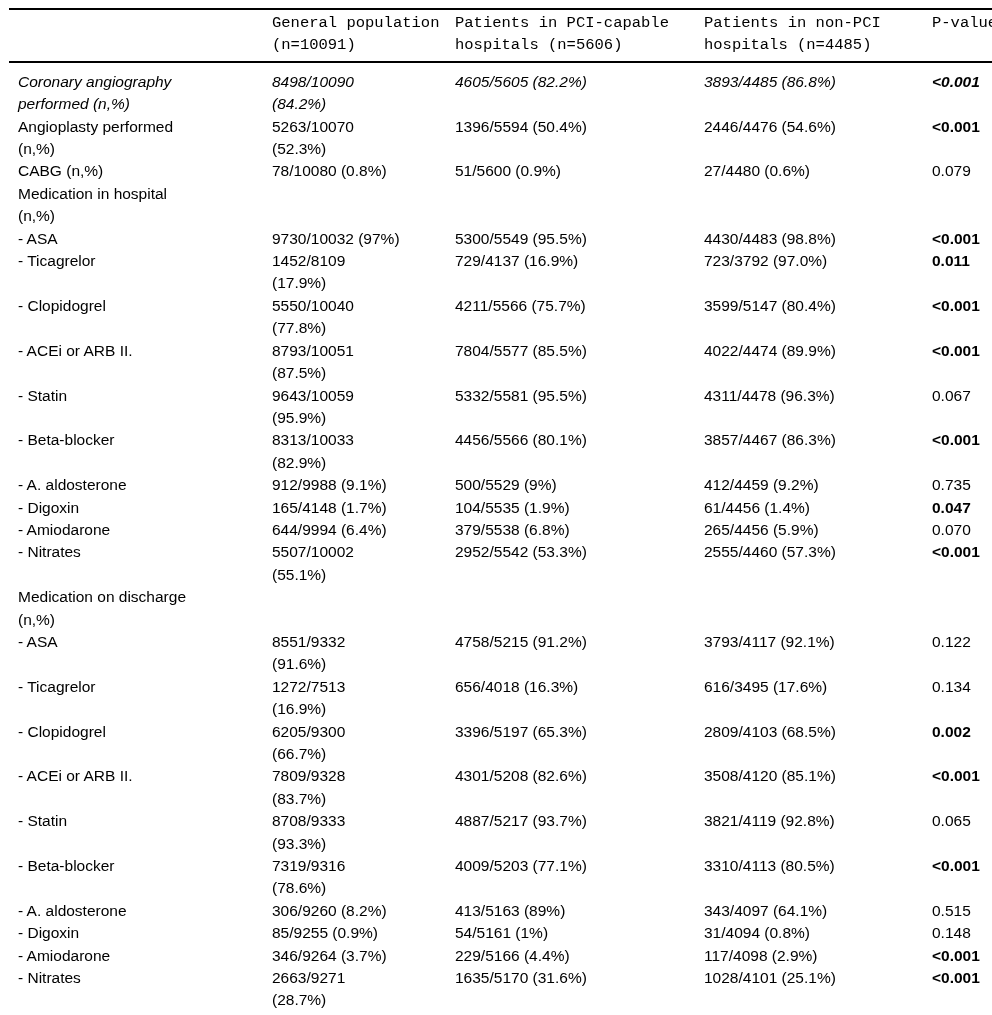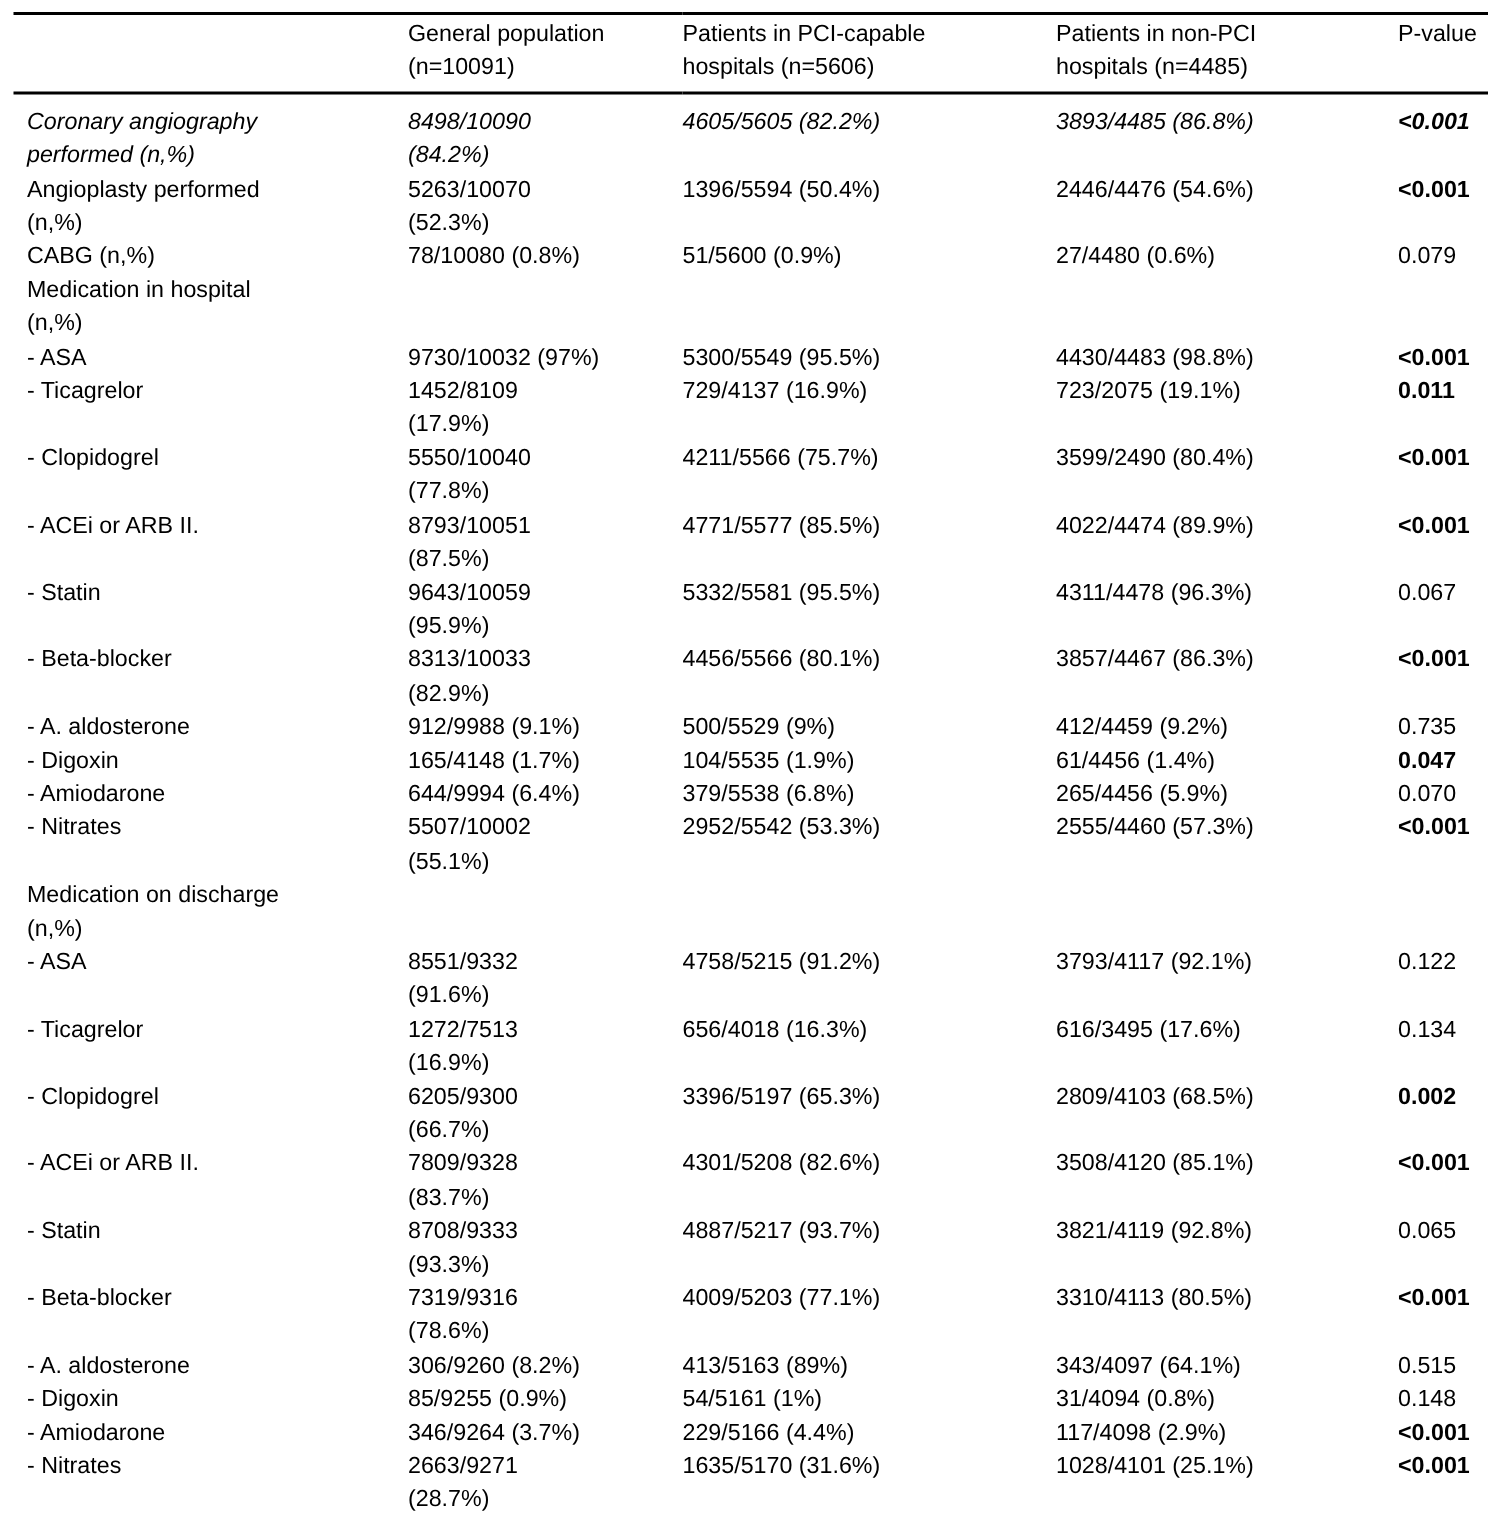--- a/index.html
+++ b/index.html
@@ -33,20 +33,21 @@
   th, td {
     text-align: left;
     vertical-align: top;
     font-weight: normal;
     white-space: pre-line;
     padding: 0;
     line-height: 22.4px;
   }
   th {
     padding: 2px 6px 4px 0;
+    font-family: Liberation Mono, monospace;
   }
   td {
     padding-right: 6px;
   }
   tbody tr:first-child td { padding-top: 8px; font-style: italic; }
   tbody tr:last-child td  { padding-bottom: 6px; }
   th.col0, td.col0 { padding-left: 9px; }
   .col0 { width: 248px; }
   .col1 { width: 177px; }
   .col2 { width: 243px; }
@@ -110,36 +111,36 @@
           <td class="col1">9730/10032 (97%)</td>
           <td class="col2">5300/5549 (95.5%)</td>
           <td class="col3">4430/4483 (98.8%)</td>
           <td class="col4 bold">&lt;0.001</td>
         </tr>
         <tr>
           <td class="col0">- Ticagrelor</td>
           <td class="col1">1452/8109
 (17.9%)</td>
           <td class="col2">729/4137 (16.9%)</td>
-          <td class="col3">723/2075 (19.1%)</td>
+          <td class="col3">723/3792 (97.0%)</td>
           <td class="col4 bold">0.011</td>
         </tr>
         <tr>
           <td class="col0">- Clopidogrel</td>
           <td class="col1">5550/10040
 (77.8%)</td>
           <td class="col2">4211/5566 (75.7%)</td>
-          <td class="col3">3599/2490 (80.4%)</td>
+          <td class="col3">3599/5147 (80.4%)</td>
           <td class="col4 bold">&lt;0.001</td>
         </tr>
         <tr>
           <td class="col0">- ACEi or ARB II.</td>
           <td class="col1">8793/10051
 (87.5%)</td>
-          <td class="col2">4771/5577 (85.5%)</td>
+          <td class="col2">7804/5577 (85.5%)</td>
           <td class="col3">4022/4474 (89.9%)</td>
           <td class="col4 bold">&lt;0.001</td>
         </tr>
         <tr>
           <td class="col0">- Statin</td>
           <td class="col1">9643/10059
 (95.9%)</td>
           <td class="col2">5332/5581 (95.5%)</td>
           <td class="col3">4311/4478 (96.3%)</td>
           <td class="col4">0.067</td>

